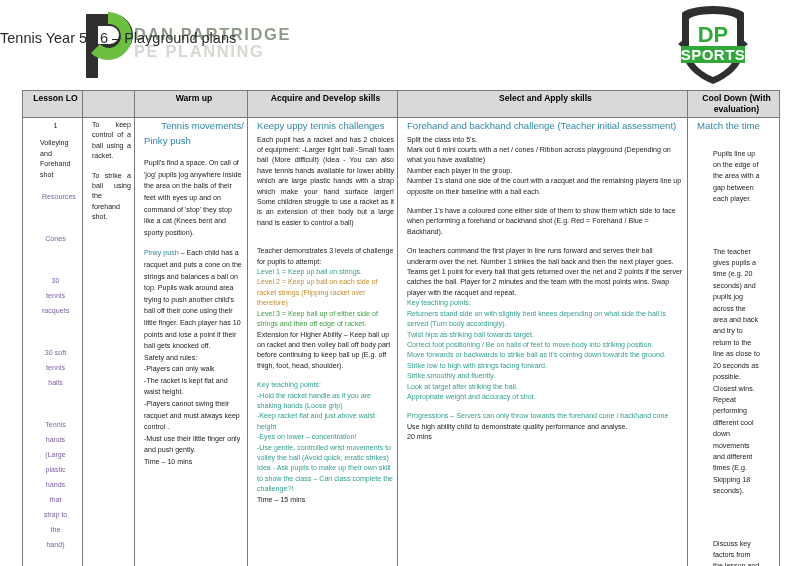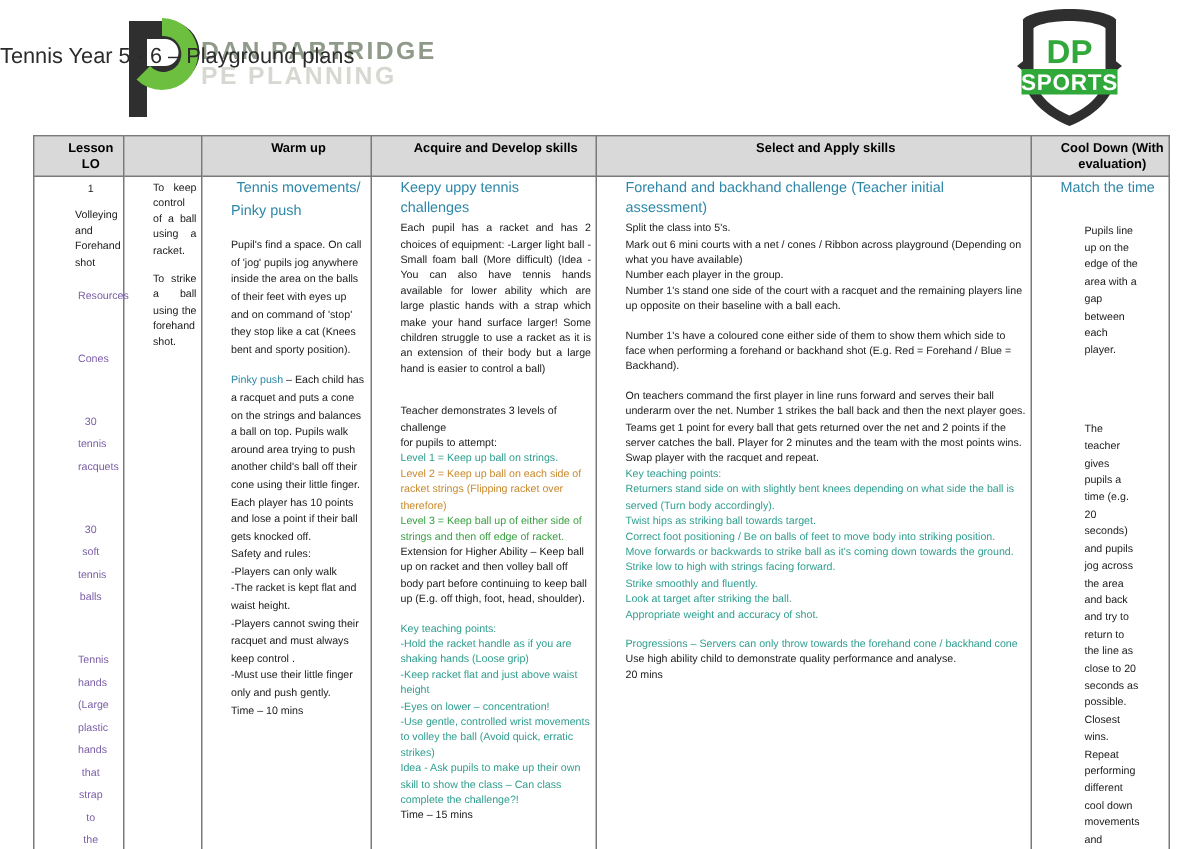--- a/index.html
+++ b/index.html
@@ -62,21 +62,21 @@
   .grid {
     position: absolute;
     left: 22px; top: 90px;
     width: 757px;
     border-collapse: collapse;
     table-layout: fixed;
   }
   .grid td, .grid th {
     border: 1px solid #7a7a7a;
     vertical-align: top;
-    padding: 2px 3px 2px 19px;
+    padding: 2px 3px 2px 9px;
   }
   thead th {
     background: #d9d9d9;
     text-align: center;
     font-size: 8.6px;
     font-weight: 700;
     color: #000;
     padding: 3px 2px;
     vertical-align: middle;
     line-height: 11px;
@@ -105,21 +105,21 @@
   .body-col p { margin: 0; }
   .gap { height: 9px; }
 
   .h-blue {
     color: #2e87a8;
     font-size: 9.6px;
     line-height: 12.6px;
     margin-bottom: 2px;
     display: block;
   }
-  .h-blue.spread { display: flex; justify-content: center; }
+  .h-blue.spread { display: flex; justify-content: flex-end; }
 
   .t-just { text-align: justify; }
   .teal   { color: #2f9e8f; }
   .green  { color: #3aa142; }
   .orange { color: #c88a2e; }
   .time { margin-top: 9px; }
 
   .c-warm { line-height: 11.6px; }
   .c-warm p { margin: 0; }
 

